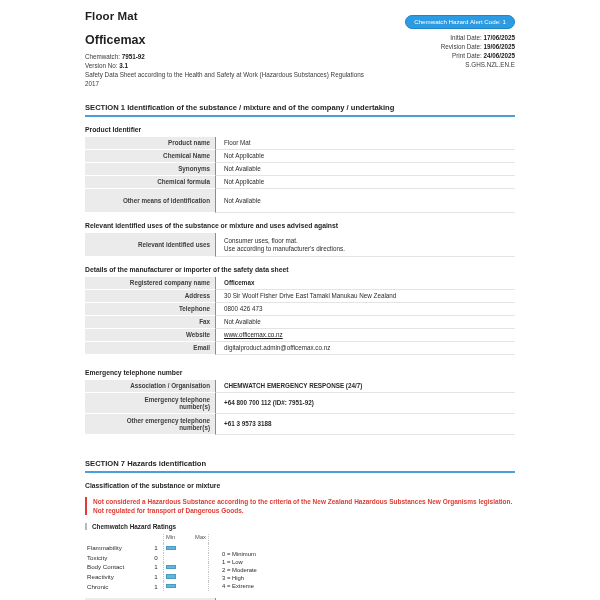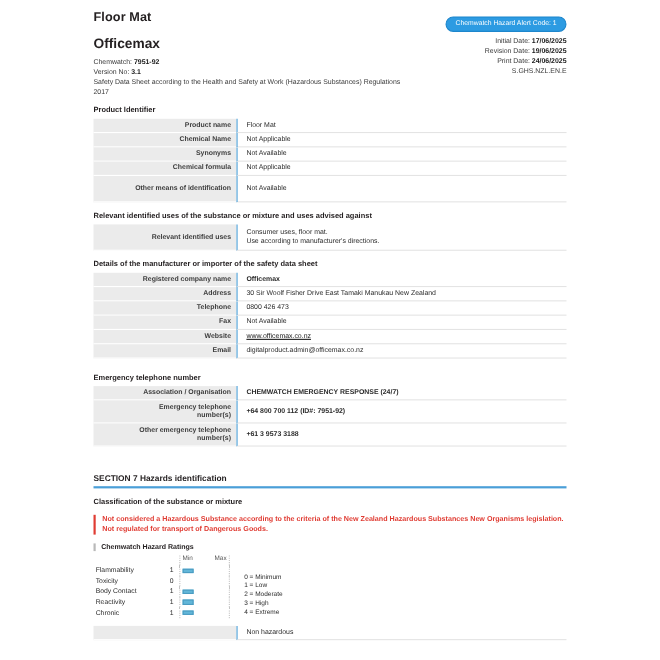--- a/index.html
+++ b/index.html
@@ -173,20 +173,21 @@
         <b>19/06/2025</b>
       </div>
       <div class="meta-line">
         <span>Print Date:</span>
         <b>24/06/2025</b>
       </div>
       <div class="meta-line">S.GHS.NZL.EN.E</div>
     </div>
   </div>
 
+  <div class="section-header">SECTION 1 Identification of the substance / mixture and of the company / undertaking</div>
 
   <div class="sub-title">Product Identifier</div>
   <div class="table">
     <div class="trow h13">
       <div class="tcell-l">
           <span>Product name</span>
         </div>
       <div class="tcell-v">Floor Mat</div>
     </div>
     <div class="trow h13">

